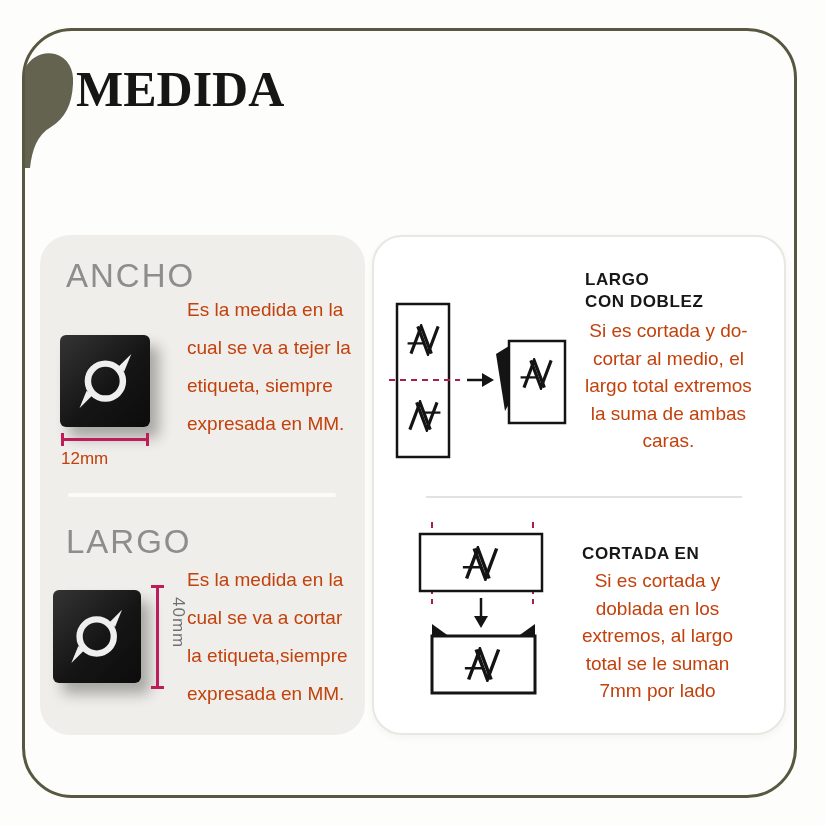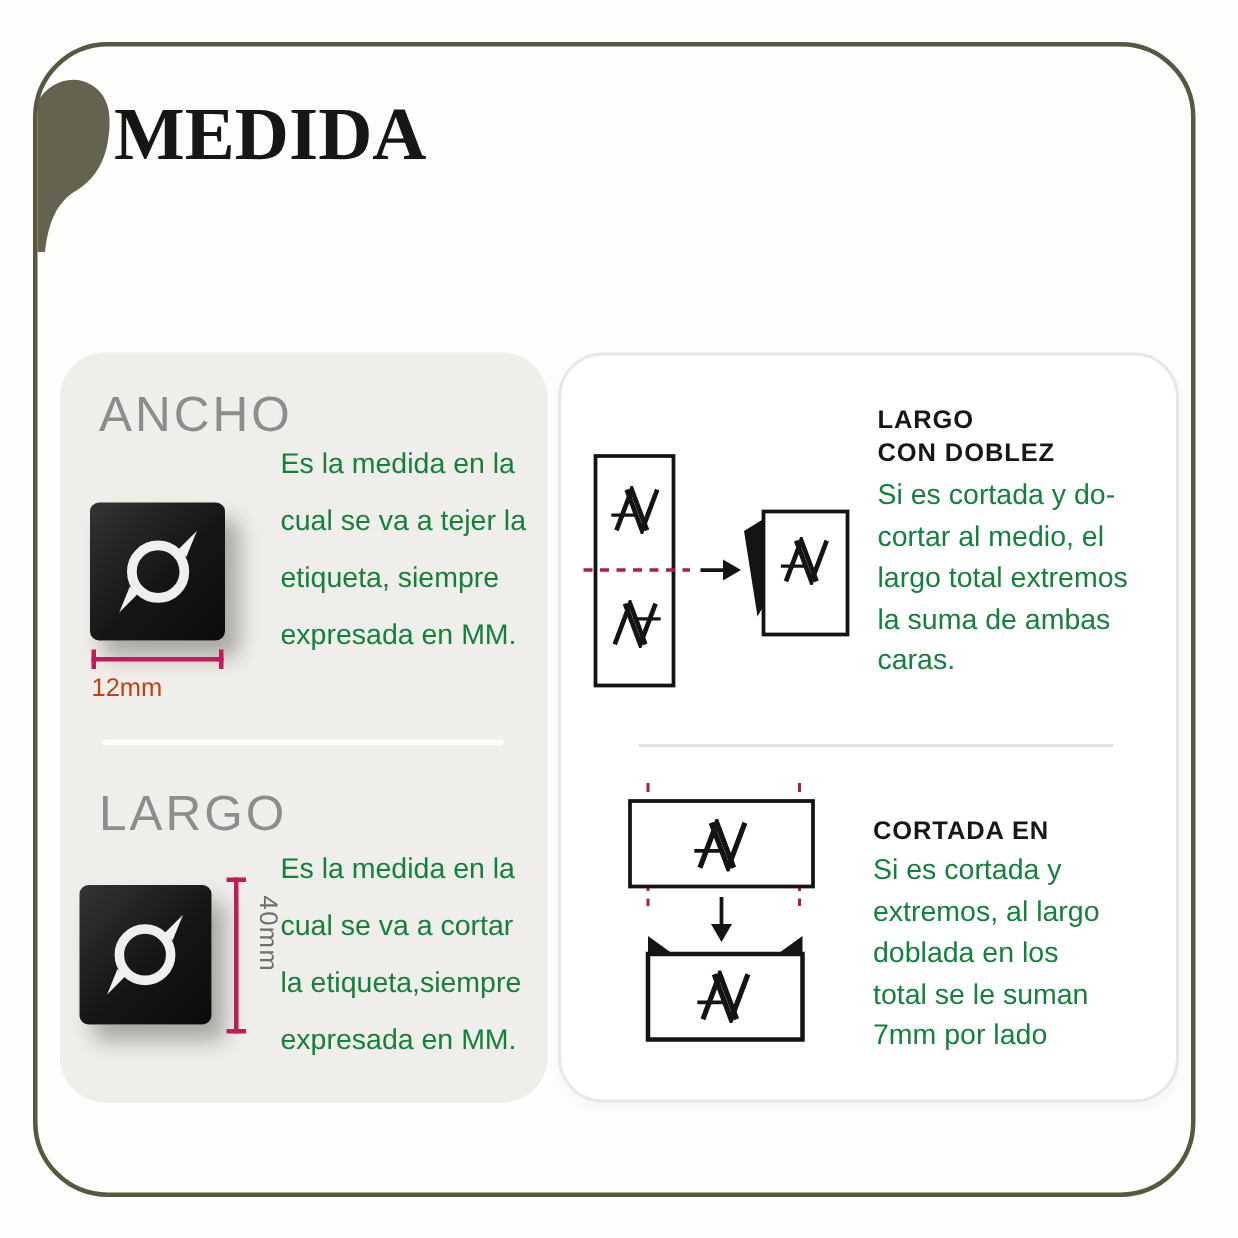--- a/index.html
+++ b/index.html
@@ -26,25 +26,25 @@
   .h-ancho{left:26px;top:22px;}
   .h-largo{left:26px;top:288px;}
 
   .label-tag{background:linear-gradient(135deg,#343434 0%,#151515 55%,#0c0c0c 100%);
              border-radius:6px;box-shadow:9px 11px 14px rgba(0,0,0,0.30);
              display:flex;align-items:center;justify-content:center;}
   .label1{left:20px;top:100px;width:90px;height:92px;}
   .label2{left:13px;top:355px;width:88px;height:93px;}
   .label-tag svg{width:72%;height:72%;}
 
-  .para{color:#15803d;}
+  .para{color:#c2410c;}
   .para-left{left:147px;font-size:19px;line-height:38px;}
   .para-ancho{top:56px;}
   .para-largo{top:326px;}
-  .para-right{font-size:19px;line-height:27.5px;}
+  .para-right{font-size:19px;line-height:27.5px;text-align:center;}
   .para-fold{left:211px;top:80px;}
   .para-cut{left:208px;top:330px;}
 
   .divider-left{left:28px;top:258px;width:268px;height:4px;background:#fbfbf8;border-radius:2px;}
   .divider-right{left:52px;top:259px;width:316px;height:2px;background:#e2e2de;}
 
   .black-heading{font-size:17px;line-height:22px;font-weight:bold;color:#171717;
                  letter-spacing:0.6px;}
   .h-fold{left:211px;top:32px;}
   .h-cut{left:208px;top:282px;margin-top:24px;}
@@ -190,20 +190,20 @@
       <rect x="15" y="116" width="103" height="57" fill="#ffffff" stroke="#141414" stroke-width="3"></rect>
       <use href="#mono" x="47" y="127" width="38" height="35"></use>
     </svg>
 
     <div class="black-heading h-cut">
       <div>CORTADA EN</div>
     </div>
 
     <div class="para para-right para-cut">
       <div>Si es cortada y</div>
+      <div>doblada en los</div>
       <div>extremos, al largo</div>
-      <div>doblada en los</div>
       <div>total se le suman</div>
       <div>7mm por lado</div>
     </div>
   </div>
 
 </div>
 
 </body></html>

